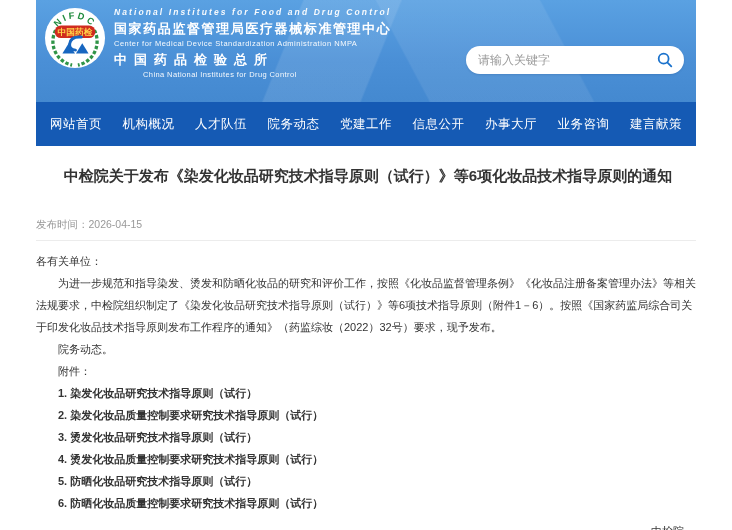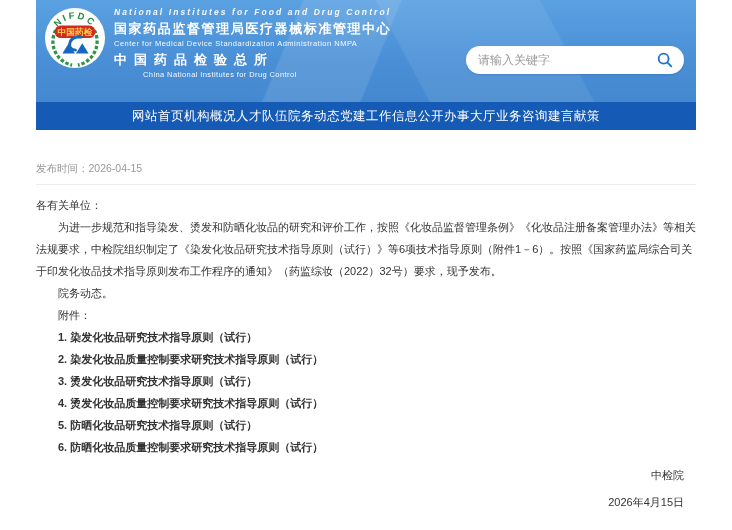--- a/index.html
+++ b/index.html
@@ -32,22 +32,22 @@
   }
   .search-box input {
     flex:1; border:none; outline:none; font-size:12px; color:#c2410c; background:transparent;
     font-family:"Liberation Sans", sans-serif;
   }
   .search-box input::placeholder { color:#9a9a9a; }
   .search-btn { border:none; background:transparent; width:22px; height:22px; cursor:pointer; display:flex; align-items:center; justify-content:center; }
 
   
   .nav {
-    height:28px; background:#155ab4; display:flex; align-items:center;
-    justify-content:center; padding:0 14px;
+    height:44px; background:#155ab4; display:flex; align-items:center;
+    justify-content:space-between; padding:0 14px;
   }
   .nav a { color:#ffffff; font-size:12.5px; text-decoration:none; letter-spacing:.5px; cursor:pointer; }
 
   
   .article { width:664px; margin-left:36px; }
   .title { font-size:15px; font-weight:bold; color:#333; text-align:center; margin-top:20px; line-height:20px; }
   .meta { margin-top:32px; font-size:10.5px; color:#999; }
   .divider { border-bottom:1px solid #ececec; margin-top:8px; width:660px; }
   .body { margin-top:9px; font-size:11px; color:#333; line-height:22px; }
   .para { text-indent:2em; }
@@ -106,20 +106,21 @@
       <a>院务动态</a>
       <a>党建工作</a>
       <a>信息公开</a>
       <a>办事大厅</a>
       <a>业务咨询</a>
       <a>建言献策</a>
     </nav>
   </div>
 
   <main class="article">
+    <h1 class="title">中检院关于发布《染发化妆品研究技术指导原则（试行）》等6项化妆品技术指导原则的通知</h1>
 
     <div class="meta">
       <span>发布时间：</span><span>2026-04-15</span>
     </div>
     <div class="divider"></div>
 
     <div class="body">
       <p class="salutation">各有关单位：</p>
       <p class="para">为进一步规范和指导染发、烫发和防晒化妆品的研究和评价工作，按照《化妆品监督管理条例》《化妆品注册备案管理办法》等相关法规要求，中检院组织制定了《染发化妆品研究技术指导原则（试行）》等6项技术指导原则（附件1－6）。按照《国家药监局综合司关于印发化妆品技术指导原则发布工作程序的通知》（药监综妆（2022）32号）要求，现予发布。</p>
       <p class="para">院务动态。</p>

